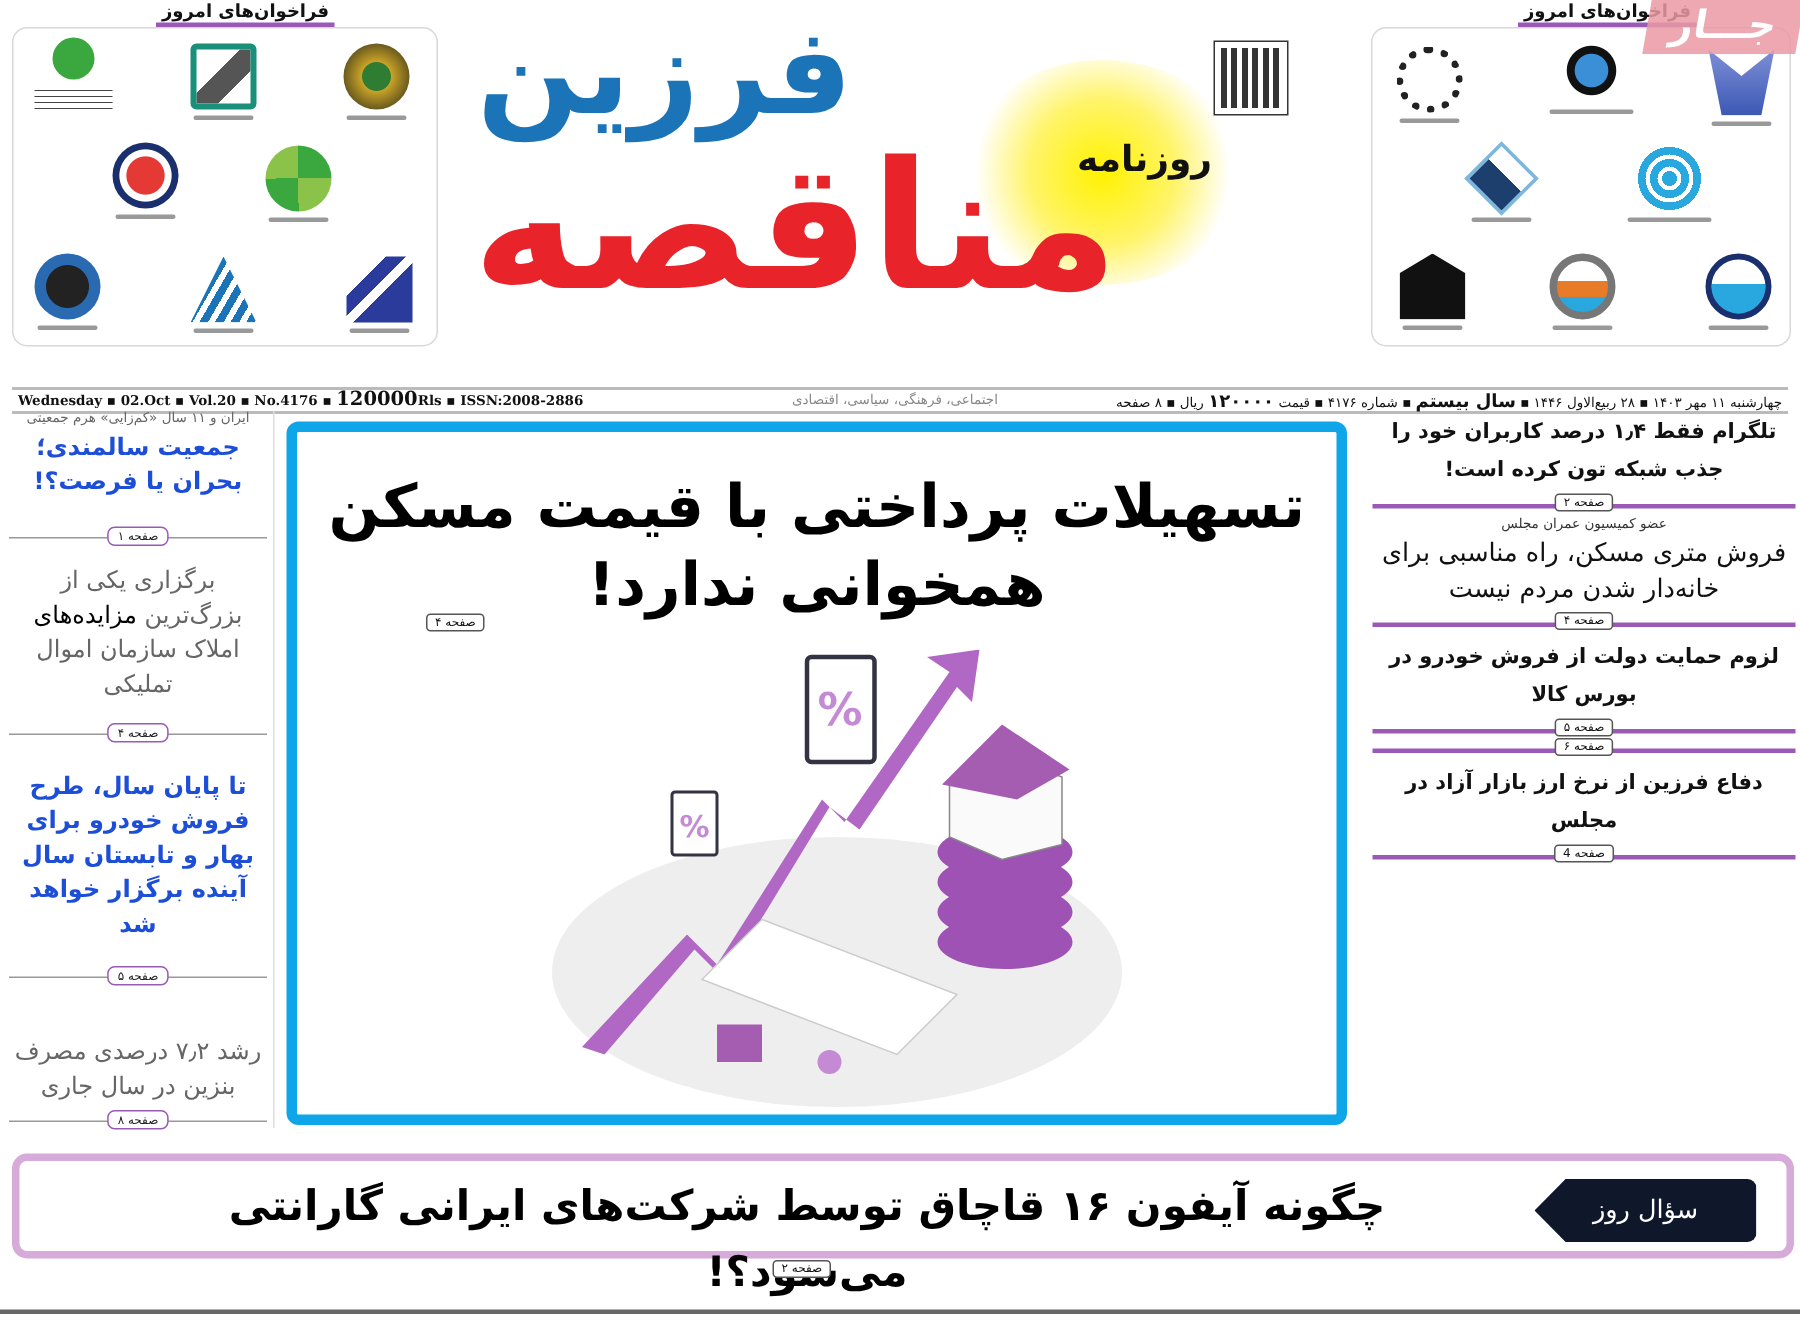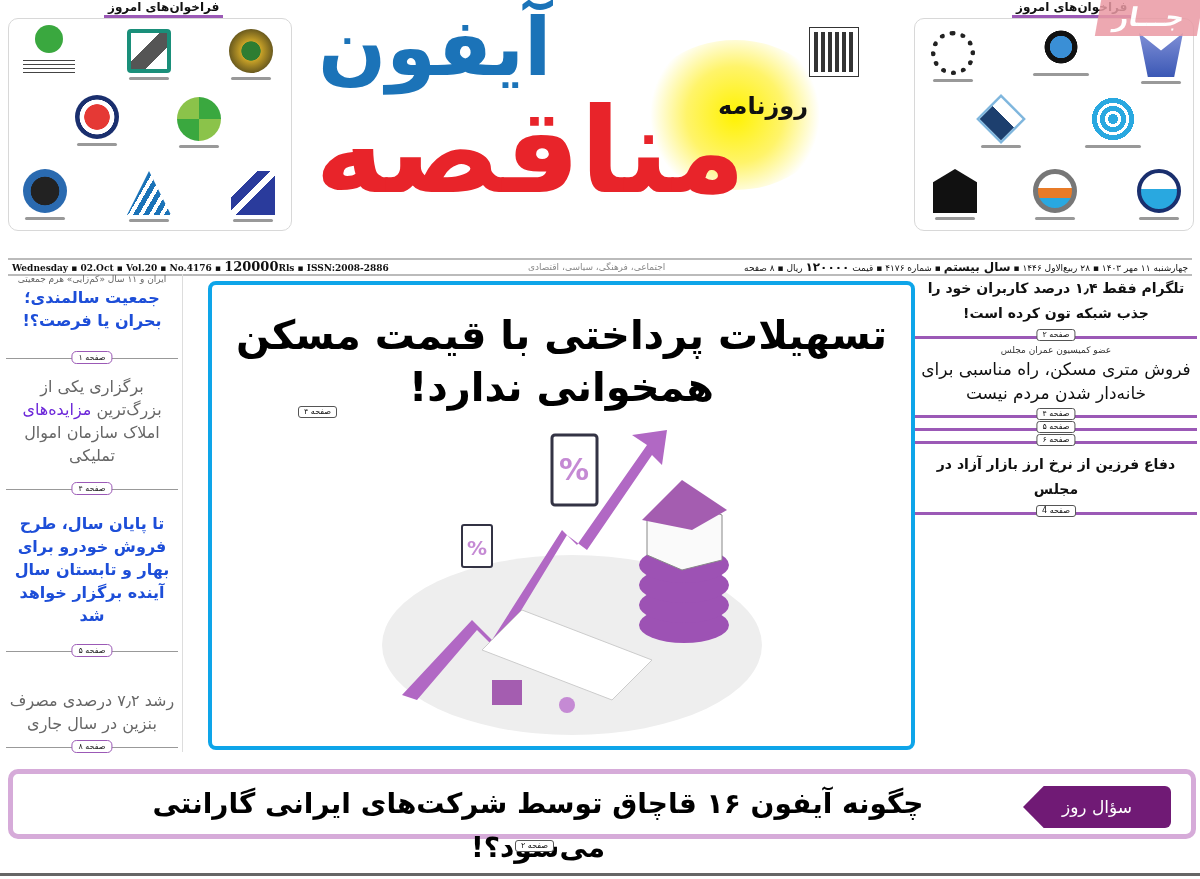--- a/index.html
+++ b/index.html
@@ -31,33 +31,33 @@
   .story .kick{font-size:9px;color:#333;margin-bottom:2px}
   .story .hb{font-weight:bold;font-size:14px;line-height:25px;color:#111}
   .story .hn{font-size:17px;line-height:24px;color:#111}
   .sep{position:relative;height:3px;background:#9b59b6;margin:10px 0 6px}
   .sep .tag{position:absolute;left:50%;top:-7px;transform:translateX(-50%);background:#fff;border:1px solid #555;border-radius:3px;font-size:8px;padding:0 5px;line-height:10px}
   
   .lcol{position:absolute;left:6px;top:274px;width:172px;direction:rtl;text-align:center;color:#555}
   .lcol .kick{font-size:9px;color:#666}
   .lcol .hb{font-weight:bold;font-size:16px;line-height:23px;color:#1d4ed8}
   .lcol .hn{font-size:16px;line-height:23px;color:#666}
-  .lcol .hn .blue{color:#6d28d9}
+  .lcol .hn .blue{color:#000000}
   .lsep{position:relative;height:1px;background:#999;margin:16px 0 16px}
   .lsep .tag{position:absolute;left:50%;top:-7px;transform:translateX(-50%);background:#fff;border:1.5px solid #9b59b6;border-radius:5px;font-size:8px;padding:0 6px;line-height:11px;color:#222}
   .vline{position:absolute;left:182px;top:274px;width:1px;height:478px;background:#ddd}
   
-  .main{position:absolute;left:208px;top:281px;width:707px;height:469px;border:4px solid #0ea5e9;border-radius:8px;background:#fff}
+  .main{position:absolute;left:191px;top:281px;width:707px;height:469px;border:7px solid #0ea5e9;border-radius:8px;background:#fff}
   .main-title{position:absolute;left:0;top:24px;width:100%;text-align:center;direction:rtl;font-weight:bold;font-size:40px;line-height:52px;color:#000}
   .main-tag{position:absolute;left:86px;top:121px;border:1px solid #555;border-radius:3px;font-size:8px;padding:0 5px;line-height:10px;direction:rtl}
   .illus{position:absolute;left:150px;top:145px;width:400px;height:310px}
   
   .banner{position:absolute;left:8px;top:769px;width:1188px;height:70px;border:5px solid #d6abd9;border-radius:10px;background:#fff}
   .banner-q{position:absolute;left:90px;top:8px;width:870px;text-align:center;direction:rtl;font-weight:bold;font-size:28px;line-height:44px;color:#000}
-  .banner-label{position:absolute;right:20px;top:12px;width:148px;height:42px;background:#701a75;color:#fff;font-size:17px;line-height:42px;text-align:center;direction:rtl;border-radius:0 6px 6px 0;clip-path:polygon(14% 0,100% 0,100% 100%,14% 100%,0 50%)}
+  .banner-label{position:absolute;right:20px;top:12px;width:148px;height:42px;background:#0f172a;color:#fff;font-size:17px;line-height:42px;text-align:center;direction:rtl;border-radius:0 6px 6px 0;clip-path:polygon(14% 0,100% 0,100% 100%,14% 100%,0 50%)}
   .banner-tag{position:absolute;left:515px;top:840px;border:1px solid #555;border-radius:3px;font-size:8px;padding:0 5px;line-height:10px;background:#fff;direction:rtl}
   .bottom-rule{position:absolute;left:0;top:873px;width:1200px;height:3px;background:#666}
   .jaar{position:absolute;left:1098px;top:0;width:102px;height:36px;background:#ea9aa4;opacity:.85;color:#fff;font-weight:bold;font-size:26px;line-height:34px;text-align:center;direction:rtl;transform:skewX(-10deg)}
 </style>
 </head>
 <body>
 
 <div class="logo-panel" style="left:8px;width:284px;">
   <div class="logo" style="left:220px;top:10px">
       <div class="mark" style="background:radial-gradient(circle,#2e7d32 30%,#c9a227 32%,#6b5b1e 70%)"></div>
@@ -88,21 +88,21 @@
       <div class="cap"></div>
     </div>
   <div class="logo" style="left:14px;top:150px">
       <div class="mark" style="background:radial-gradient(circle,#222 45%,#2a6ab0 47%)"></div>
       <div class="cap"></div>
     </div>
 </div>
 <div class="panel-title" style="left:104px;">فراخوان‌های امروز</div>
 
 <div class="mast-glow"></div>
-<div class="mast-blue">آیفون</div>
+<div class="mast-blue">فرزین</div>
 <div class="mast-red">مناقصه</div>
 <div class="mast-small">روزنامه</div>
 <div class="qr"></div>
 
 <div class="logo-panel" style="left:914px;width:280px;">
   <div class="logo" style="left:224px;top:14px">
       <div class="mark" style="border-radius:0;background:linear-gradient(#7f8fd6,#3b58b5);clip-path:polygon(0 0,50% 40%,100% 0,80% 100%,20% 100%)"></div>
       <div class="cap"></div>
     </div>
   <div class="logo" style="left:118px;top:6px">
@@ -150,20 +150,23 @@
   <div class="sep">
       <span class="tag">صفحه ۲</span>
     </div>
   <div class="story">
     <div class="kick">عضو کمیسیون عمران مجلس</div>
     <div class="hn">فروش متری مسکن، راه مناسبی برای خانه‌دار شدن مردم نیست</div>
   </div>
   <div class="sep">
       <span class="tag">صفحه ۴</span>
     </div>
+  <div class="story" style="margin-top:8px">
+    <div class="hb">لزوم حمایت دولت از فروش خودرو در بورس کالا</div>
+  </div>
   <div class="sep">
       <span class="tag">صفحه ۵</span>
     </div>
   <div class="sep">
       <span class="tag">صفحه ۶</span>
     </div>
   <div class="story" style="margin-top:8px">
     <div class="hb">دفاع فرزین از نرخ ارز بازار آزاد در مجلس</div>
   </div>
   <div class="sep">

